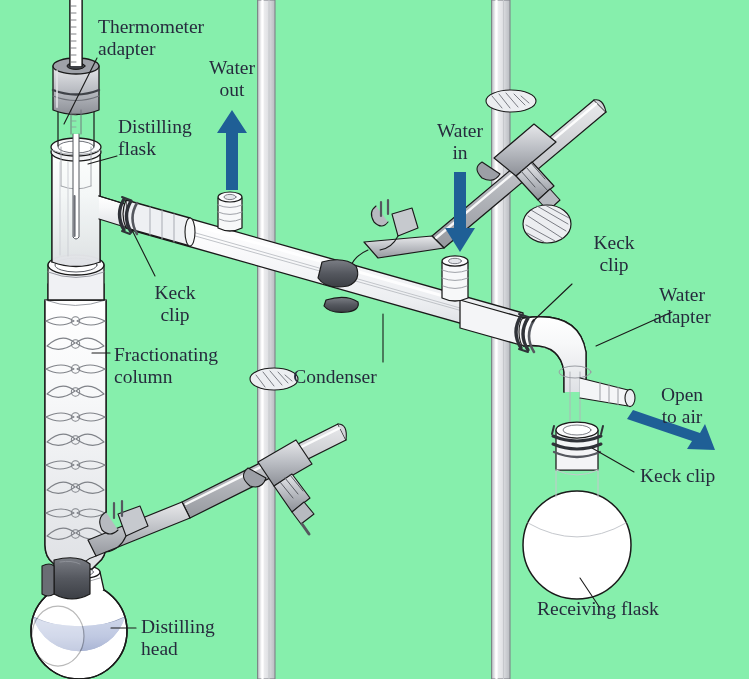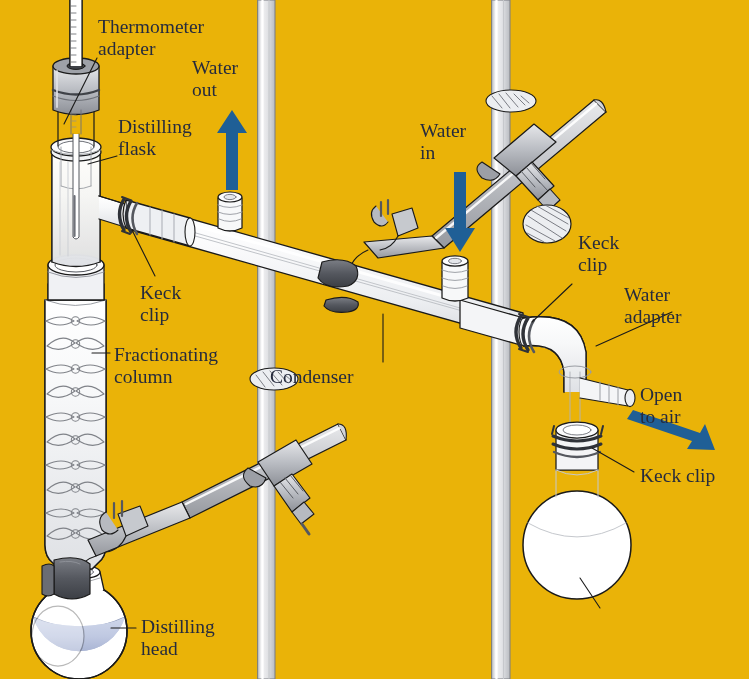--- a/index.html
+++ b/index.html
@@ -1,20 +1,20 @@
 <!DOCTYPE html>
 <html><head>
 <meta charset="utf-8">
 <style>
   html,body{margin:0;padding:0;background:#ffffff;}
   body{width:749px;height:679px;overflow:hidden;font-family:"Liberation Serif",serif;}
-  #stage{position:relative;width:749px;height:679px;background:#eab308;}
+  #stage{position:relative;width:749px;height:679px;background:#86efac;}
   #art{position:absolute;left:0;top:0;width:749px;height:679px;}
   .lbl{position:absolute;color:#262b3d;font-family:"Liberation Serif",serif;font-size:19.5px;line-height:22px;white-space:pre;}
-  .lbl.c{text-align:left;}
+  .lbl.c{text-align:center;}
 </style>
 </head>
 <body>
 
 <div id="stage">
 
 <svg id="art" viewBox="0 0 749 679" xmlns="http://www.w3.org/2000/svg">
   <defs>
     <linearGradient id="rodG" x1="0" y1="0" x2="1" y2="0">
       <stop offset="0" stop-color="#bdc0c5"></stop>
@@ -428,16 +428,17 @@
 <div class="lbl c" style="left:270px; top:366px; width:130px;"><span>Condenser</span></div>
 
 <div class="lbl c" style="left:578px; top:232px; width:72px;"><span>Keck</span><br><span>clip</span></div>
 
 <div class="lbl c" style="left:624px; top:284px; width:116px;"><span>Water</span><br><span>adapter</span></div>
 
 <div class="lbl c" style="left:640px; top:384px; width:84px;"><span>Open</span><br><span>to air</span></div>
 
 <div class="lbl" style="left:640px; top:465px;text-align:center;"><span>Keck clip</span></div>
 
+<div class="lbl" style="left:537px; top:598px;"><span>Receiving flask</span></div>
 
 <div class="lbl" style="left:141px; top:616px;"><span>Distilling</span><br><span>head</span></div>
 
 </div>
 
 </body></html>

